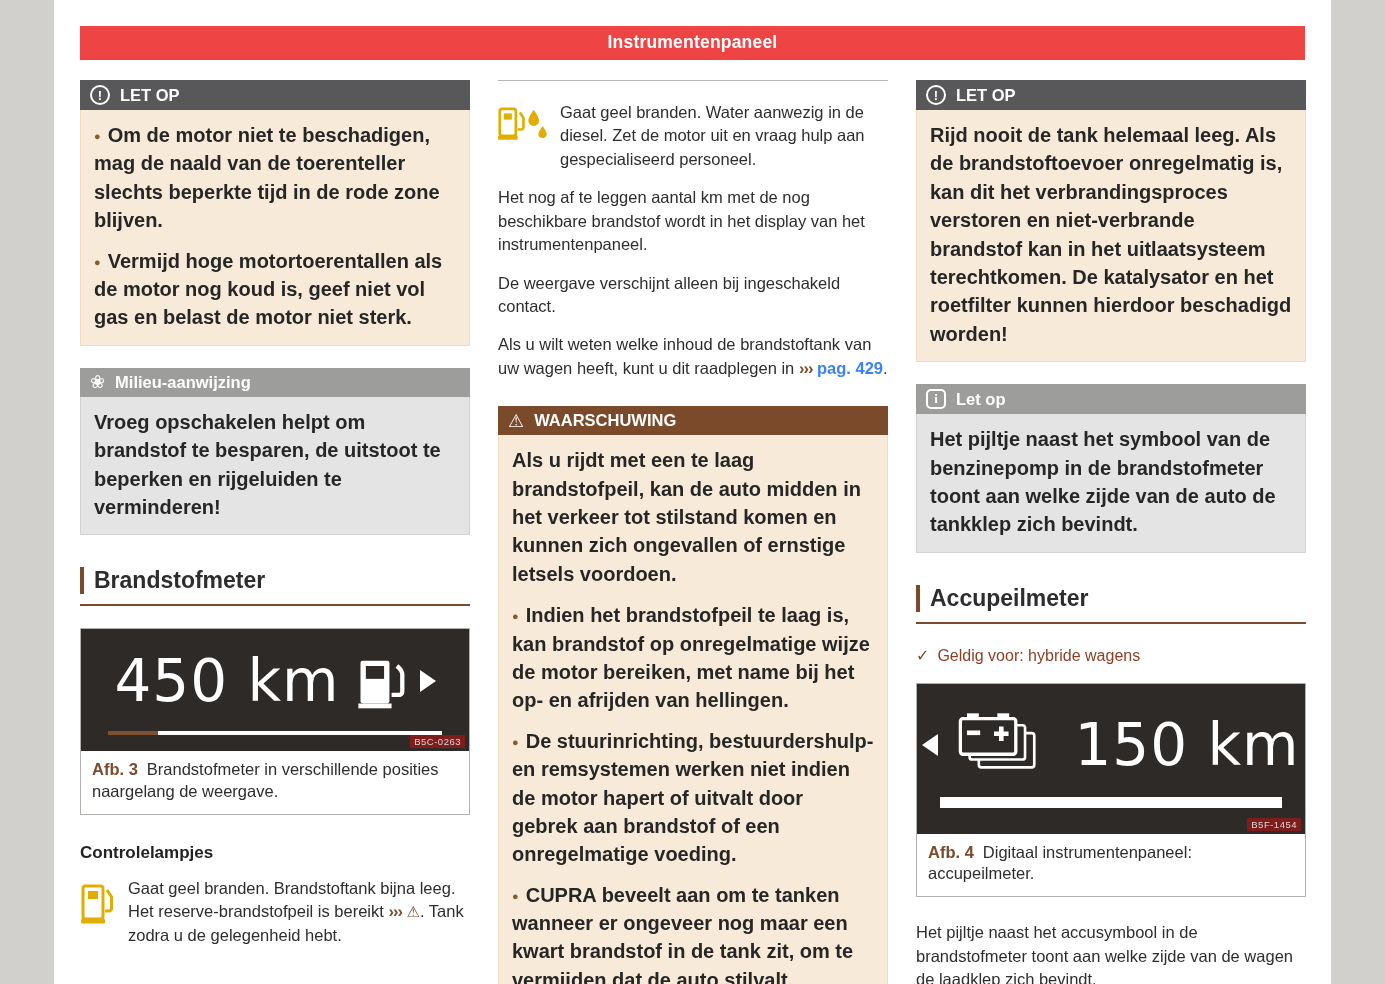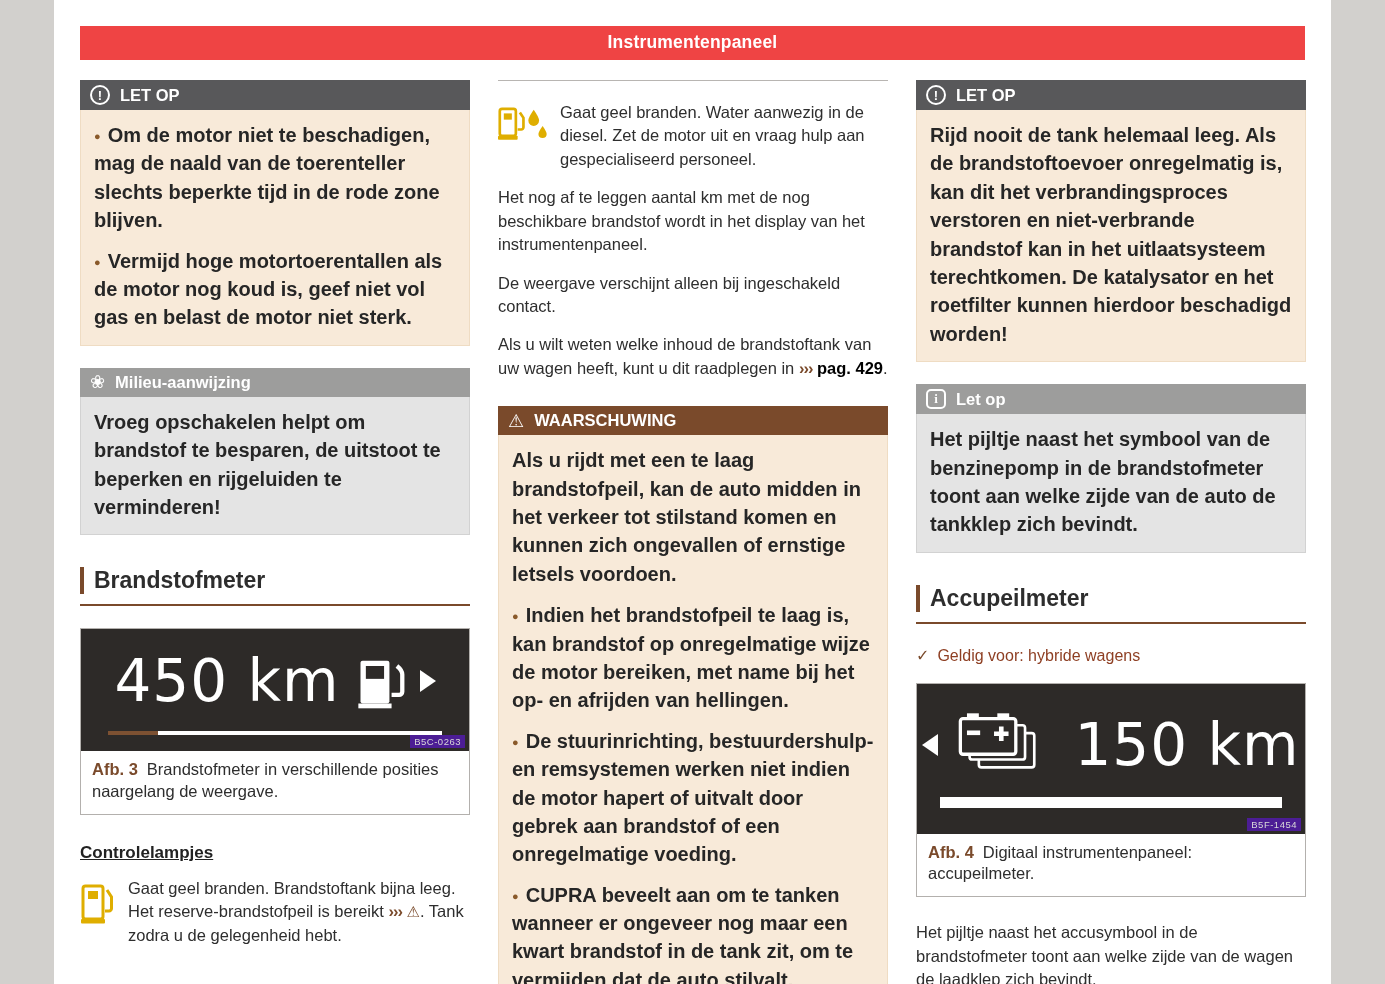--- a/index.html
+++ b/index.html
@@ -85,30 +85,30 @@
     font-family:"DejaVu Sans",sans-serif; transform:scaleY(1.02);
   }
   .tri-r { width:0; height:0; border-top:11px solid transparent; border-bottom:11px solid transparent; border-left:16px solid #fff; margin-left:12px; }
   .tri-l { width:0; height:0; border-top:11px solid transparent; border-bottom:11px solid transparent; border-right:16px solid #fff; margin-right:14px; }
   .pump-big { margin-left:18px; }
   .fuel-bar { width:86%; height:10px; background:#fff; margin-top:16px; position:relative; }
   .fuel-bar .seg { position:absolute; left:0; top:0; bottom:0; width:15%; background:#7d5132; }
   .batt-bar { width:88%; height:11px; background:#fff; margin-top:18px; }
   .fig-code {
     position:absolute; right:4px; bottom:3px;
-    color:#d8d8d8; font-size:9.5px; background:#4c1d95; padding:1px 4px; letter-spacing:.5px;
+    color:#d8d8d8; font-size:9.5px; background:#7f1d1d; padding:1px 4px; letter-spacing:.5px;
   }
   .fig-caption { padding:8px 11px 11px 11px; font-size:16.5px; line-height:1.32; color:#2e2e2e; }
   .afb { color:#7a4a2b; font-weight:bold; padding-right:9px; }
 
   
   p.body-p { font-size:16.5px; line-height:1.42; margin-bottom:15px; }
-  .sub-h { font-weight:bold; font-size:17px; margin:28px 0 14px 0; color:#222;text-decoration:underline; }
+  .sub-h { font-weight:bold; font-size:17px; margin:28px 0 14px 0; color:#222; }
   .arr { color:#7a4a2b; font-weight:bold; letter-spacing:-1px; }
-  .ref { color:#000000; font-weight:bold;margin-top:16px; }
+  .ref { color:#3b82f6; font-weight:bold;margin-top:16px; }
   .warn-inline { color:#7a4a2b; font-size:15px; }
   .float-icon { float:left; margin:3px 12px 4px 0; }
   .hairline { border-top:1px solid #b8b5b2; margin-bottom:20px; }
   .clearfix::after { content:""; display:block; clear:both; }
 
   .valid { font-size:16px; color:#8e3f23; margin:16px 0 18px 0; }
   .valid .check { color:#7a4a2b; font-weight:bold; margin-right:8px; }
 
   .pagenum { position:absolute; right:16px; bottom:32px; color:#701a75; font-weight:bold; font-size:17px; }
 

